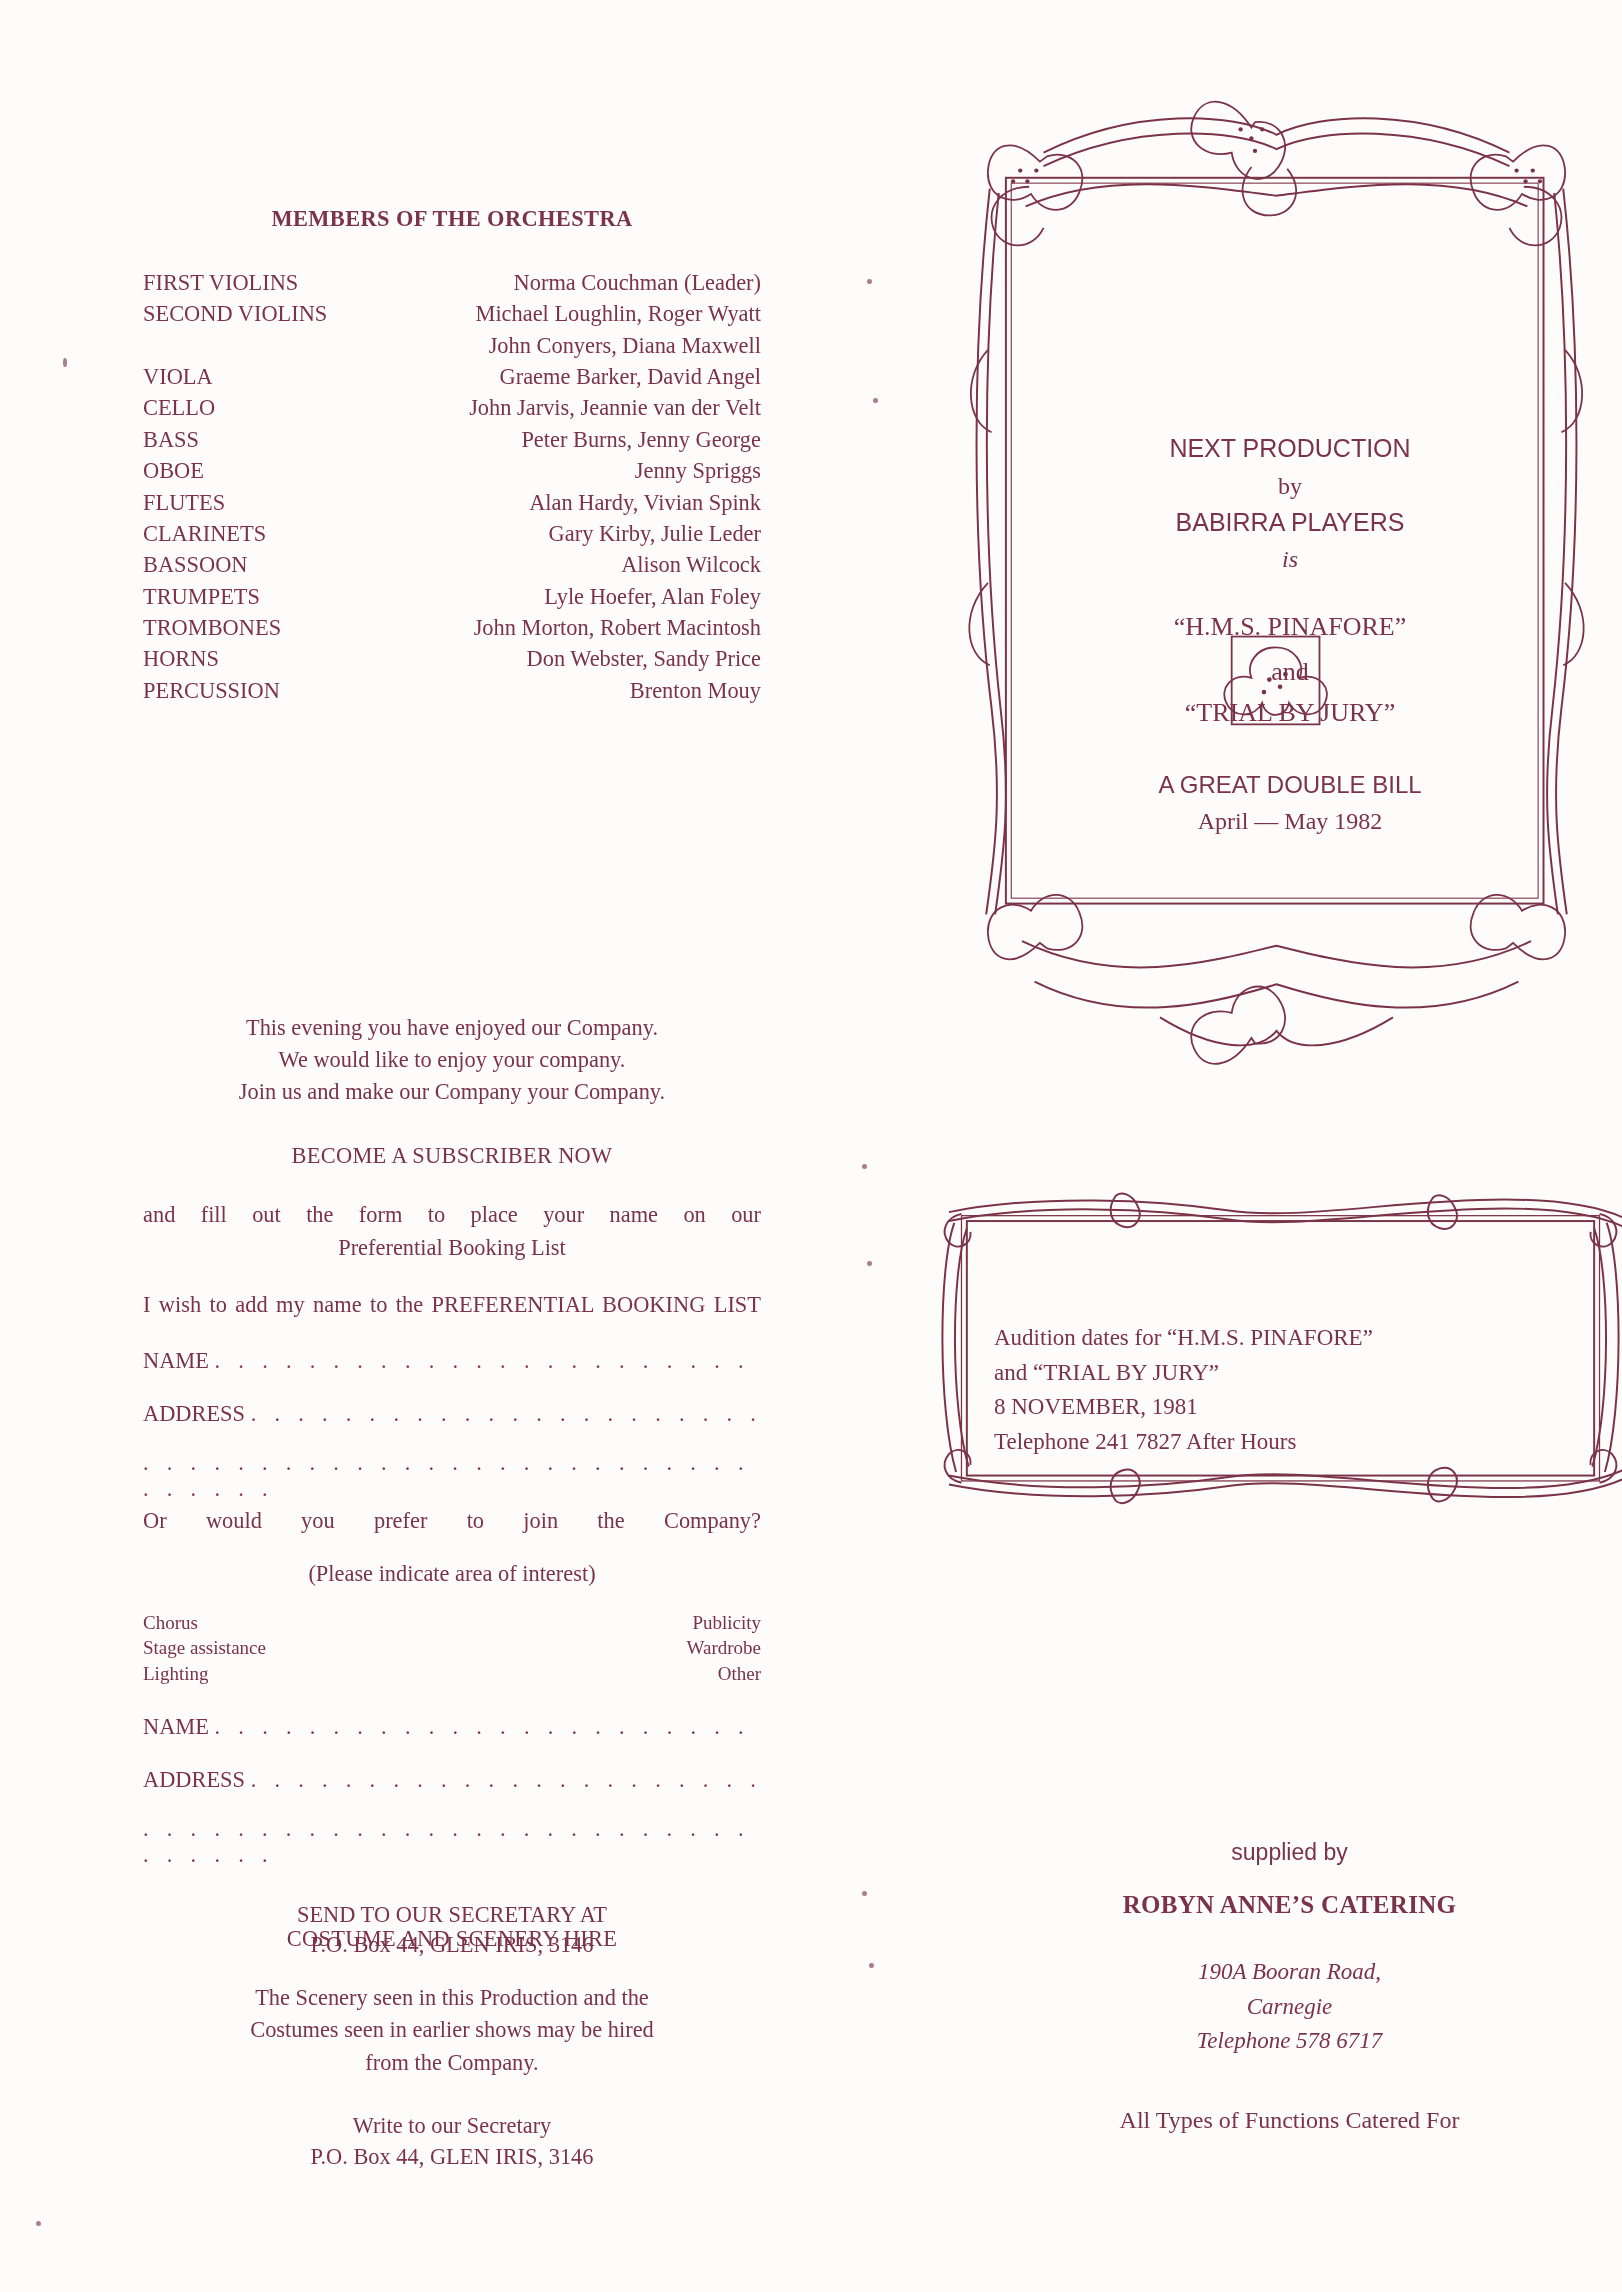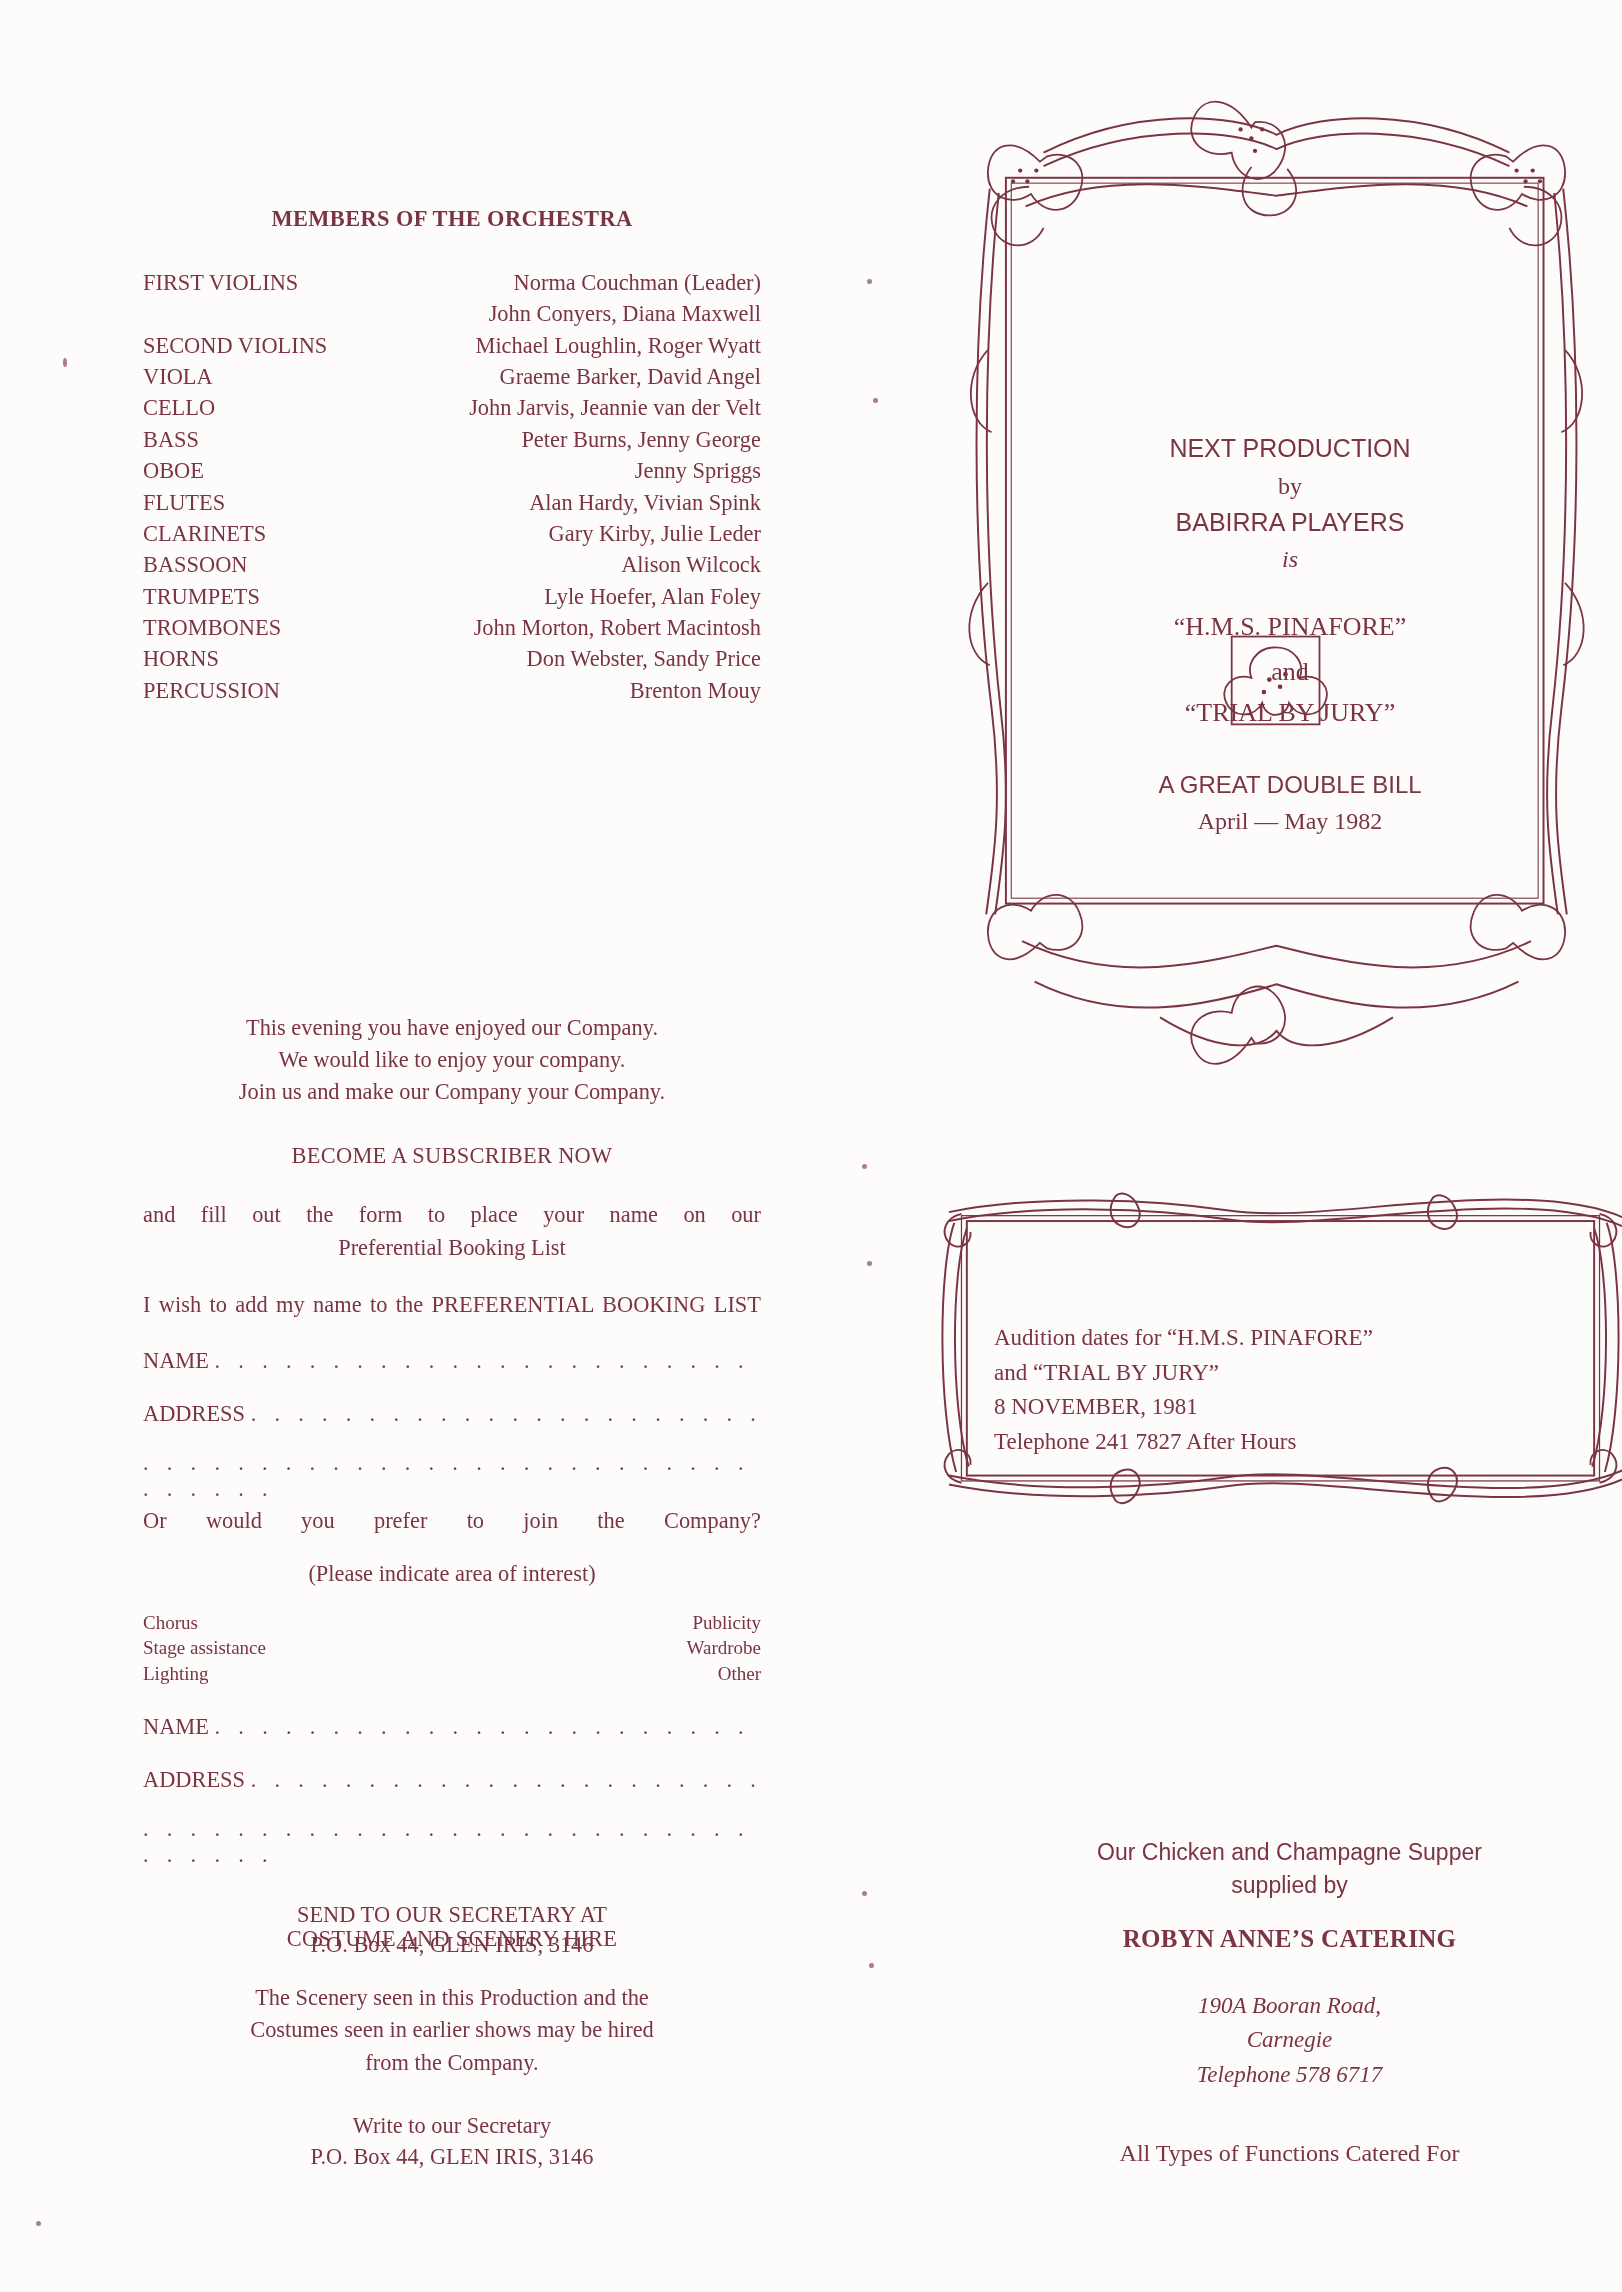--- a/index.html
+++ b/index.html
@@ -266,26 +266,26 @@
 
   <div class="left-col">
     <div class="section-title">MEMBERS OF THE ORCHESTRA</div>
     <table class="orchestra-table">
       <tbody id="orchestra-body">
           <tr>
             <td class="orch-role">FIRST VIOLINS</td>
             <td class="orch-names">Norma Couchman (Leader)</td>
           </tr>
           <tr>
+            <td class="orch-role">SECOND VIOLINS</td>
+            <td class="orch-names">Michael Loughlin, Roger Wyatt</td>
+          </tr>
+          <tr>
             <td class="orch-role"></td>
             <td class="orch-names">John Conyers, Diana Maxwell</td>
-          </tr>
-          <tr>
-            <td class="orch-role">SECOND VIOLINS</td>
-            <td class="orch-names">Michael Loughlin, Roger Wyatt</td>
           </tr>
           <tr>
             <td class="orch-role">VIOLA</td>
             <td class="orch-names">Graeme Barker, David Angel</td>
           </tr>
           <tr>
             <td class="orch-role">CELLO</td>
             <td class="orch-names">John Jarvis, Jeannie van der Velt</td>
           </tr>
           <tr>
@@ -513,21 +513,20 @@
     </svg>
     <div class="aud-text">
       <div>Audition dates for “H.M.S. PINAFORE”</div>
       <div>and “TRIAL BY JURY”</div>
       <div>8 NOVEMBER, 1981</div>
       <div>Telephone 241 7827 After Hours</div>
     </div>
   </div>
 
   <div class="catering">
-    <div class="supper">Our Chicken and Champagne Supper</div>
     <div class="supper">supplied by</div>
     <div class="name">ROBYN ANNE’S CATERING</div>
     <div class="addr">
       <div>190A Booran Road,</div>
       <div>Carnegie</div>
       <div>Telephone 578 6717</div>
     </div>
     <div class="types">All Types of Functions Catered For</div>
   </div>
 

